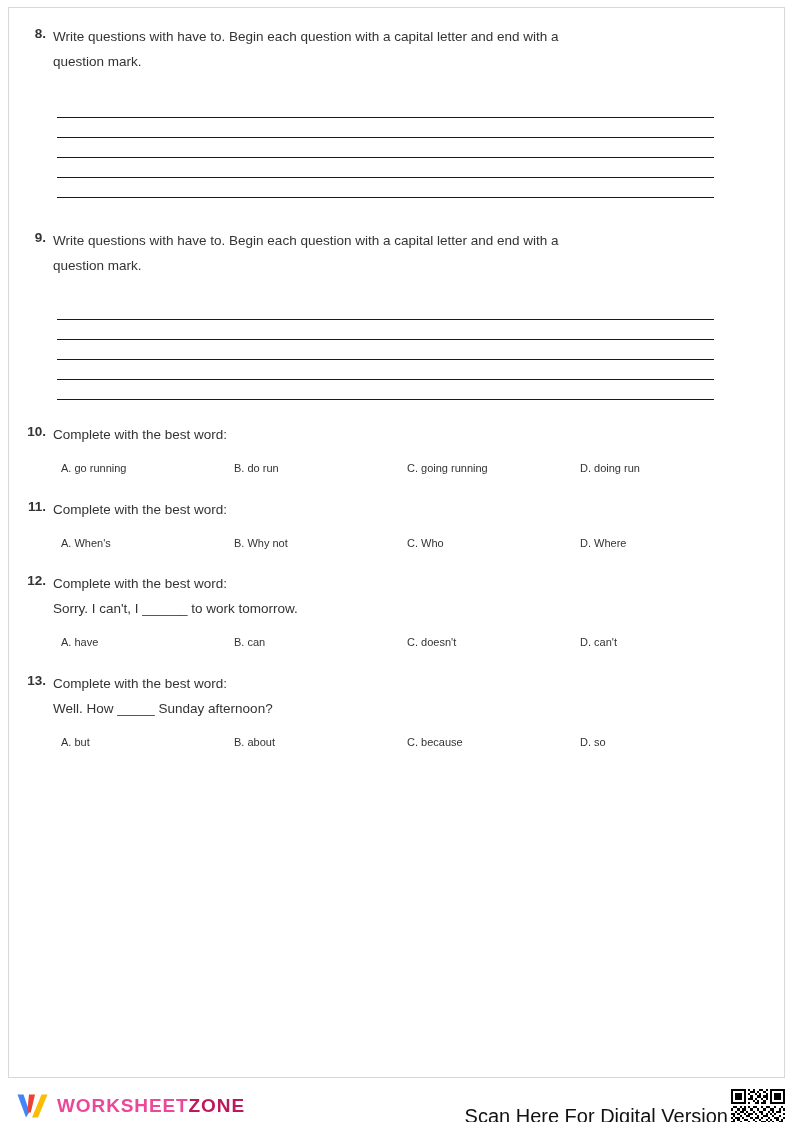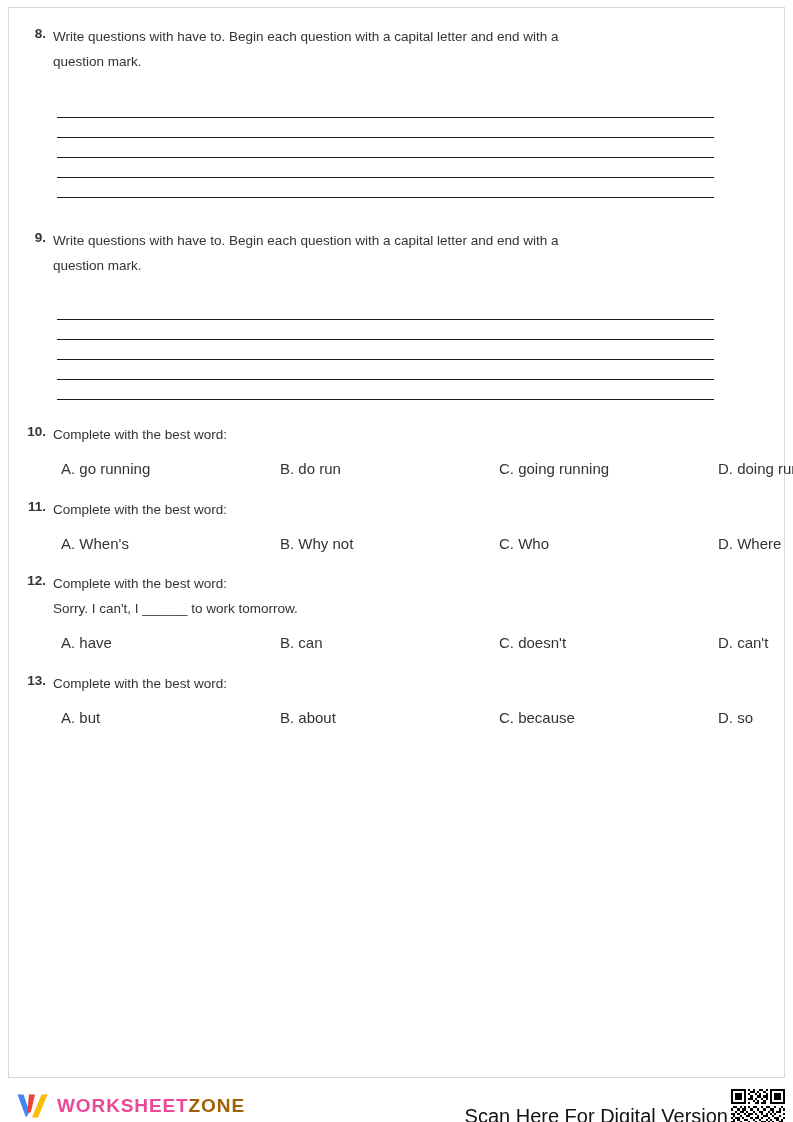--- a/index.html
+++ b/index.html
@@ -75,24 +75,23 @@
   }
   .line {
     border-bottom: 1.4px solid #1a1a1a;
     height: 19px;
   }
 
   
   .options {
     display: flex;
     margin-left: 42px;
-    font-size: 15px;
+    font-size: 11px;
     line-height: 19.5px;
     color: #333333;
-    gap: 46px;
   }
   .opt {
     width: 173px;
     min-width: 173px;
   }
   .opt-d { width: auto; }
 
   
   .sp-q8-lines   { height: 24px; }
   .sp-after-q8   { height: 30px; }
@@ -121,21 +120,21 @@
     width: 34px;
     height: 26px;
     margin-right: 7px;
   }
   .logo-text {
     font-size: 19px;
     font-weight: bold;
     letter-spacing: 0.9px;
   }
   .logo-worksheet { color: #ec4899; }
-  .logo-zone { color: #a16207; }
+  .logo-zone { color: #be185d; }
 
   .scan-wrap {
     position: absolute;
     right: 8px;
     top: 8px;
     display: flex;
     align-items: center;
   }
   .scan-text {
     font-size: 20px;
@@ -231,20 +230,21 @@
       <div class="opt">B. can</div>
       <div class="opt">C. doesn't</div>
       <div class="opt opt-d">D. can't</div>
     </div>
     <div class="sp-between-mc"></div>
 
     <div class="question">
       <div class="q-num">13.</div>
       <div class="q-body">
         <div class="q-prompt">Complete with the best word:</div>
+        <div class="q-sub">Well. How _____ Sunday afternoon?</div>
       </div>
     </div>
     <div class="sp-before-opt"></div>
     <div class="options">
       <div class="opt">A. but</div>
       <div class="opt">B. about</div>
       <div class="opt">C. because</div>
       <div class="opt opt-d">D. so</div>
     </div>
 

